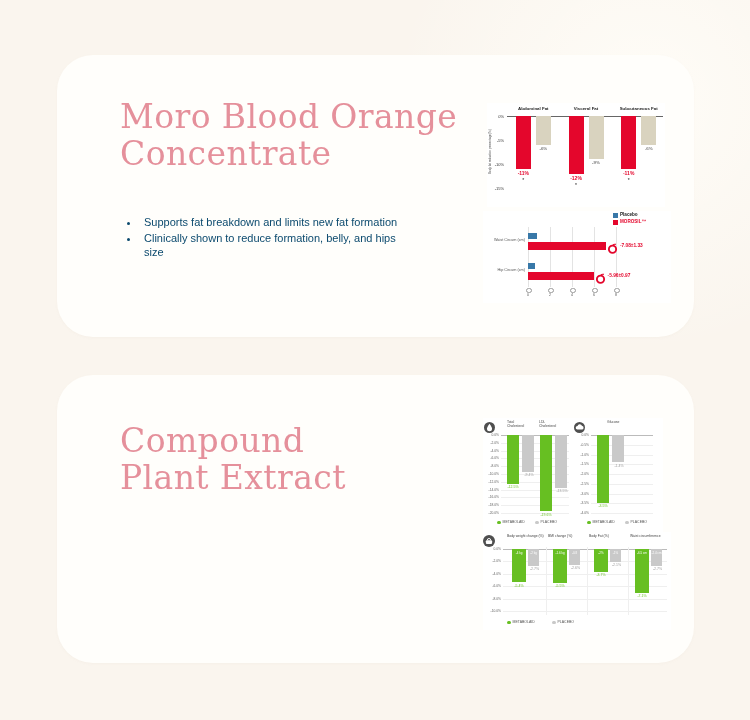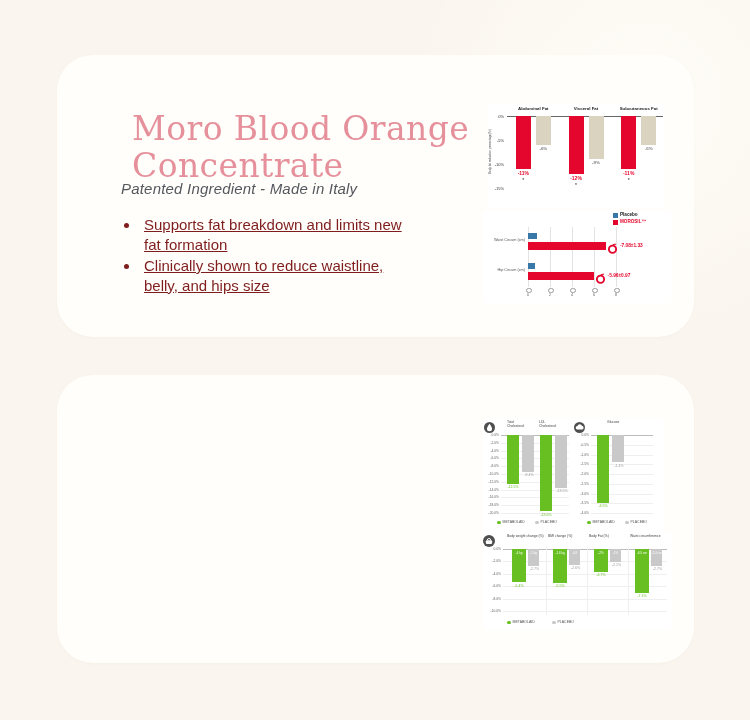--- a/index.html
+++ b/index.html
@@ -15,59 +15,58 @@
       #faf5ee;
   }
   .card{
     position:absolute;left:57px;width:637px;
     background:#fffefb;border-radius:36px;
     box-shadow:0 1px 3px rgba(180,160,140,.05);
   }
   .card1{top:55px;height:282px;}
   .card2{top:375px;height:288px;}
   .title{
-    position:absolute;left:63px;margin:12px;
+    position:absolute;left:63px;margin:0;
     font-family:"DejaVu Serif",serif;font-weight:400;
     font-size:33px;line-height:1.12;letter-spacing:.4px;
     color:var(--pink,#e5909b);white-space:pre-line;
   }
   .card1 .title{top:44px;}
   .card2 .title{top:48px;}
   .subtitle{
     position:absolute;left:64px;margin:0;
     font-style:italic;font-size:15px;letter-spacing:.2px;color:#54585d;
   }
   .card1 .subtitle{top:125px;}
   .card2 .subtitle{top:136px;}
   .bullets{
     position:absolute;left:66px;margin:0;padding-left:17px;
-    font-size:15px;color:#7f1d1d;line-height:1.33;text-decoration:underline;
+    font-size:11px;color:#0c4a6e;line-height:1.33;
   }
   .card1 .bullets{top:160px;width:272px;}
   .card2 .bullets{top:170px;width:300px;}
   .bullets li{padding-left:4px;margin-bottom:1px;}
   .chart{position:absolute;background:#ffffff;}
   #chart-fat {left:430px;top:48px; width:178px;height:104px;}
   #chart-circ{left:426px;top:156px;width:188px;height:92px;}
   #chart-chol{left:426px;top:43px; width:90px; height:116px;}
   #chart-glu {left:516px;top:43px; width:90px; height:116px;}
   #chart-body{left:426px;top:157px;width:188px;height:98px;}
 </style>
 </head>
 <body>
 
 <div class="page">
 
   <section class="card card1">
     <h1 class="title">Moro Blood Orange
 Concentrate</h1>
-    <p class="subtitle">Patented Ingredient - Made in Italy</p>
     <ul class="bullets">
         <li>Supports fat breakdown and limits new fat formation</li>
-        <li>Clinically shown to reduce waistline, belly, and hips size</li>
+        <li>Clinically shown to reduce formation, belly, and hips size</li>
       </ul>
     <div class="chart" id="chart-fat">
         <div style="position: absolute; left: 1px; top: 13px; height: 72px; width: 6px; font-size: 3px; color: rgb(85, 85, 85); writing-mode: vertical-rl; transform: rotate(180deg); text-align: center;">Body fat reduction percentage(%)</div>
         <div style="position: absolute; left: 0px; top: 10.8px; width: 17px; text-align: right; font-size: 4px; color: rgb(51, 51, 51);">0%</div>
         <div style="position: absolute; left: 0px; top: 34.8px; width: 17px; text-align: right; font-size: 4px; color: rgb(51, 51, 51);">-5%</div>
         <div style="position: absolute; left: 0px; top: 58.8px; width: 17px; text-align: right; font-size: 4px; color: rgb(51, 51, 51);">-10%</div>
         <div style="position: absolute; left: 0px; top: 82.8px; width: 17px; text-align: right; font-size: 4px; color: rgb(51, 51, 51);">-15%</div>
         <div style="position: absolute; left: 20px; top: 13px; width: 156px; height: 0px; border-top: 1px solid rgb(102, 102, 102);"></div>
         <div style="position: absolute; left: 17px; top: 3px; width: 58.6667px; text-align: center; font-size: 4.4px; font-weight: bold; color: rgb(34, 34, 34);">Abdominal Fat</div>
         <div style="position: absolute; left: 28.8333px; top: 13px; width: 15px; height: 52.8px; background: rgb(228, 6, 44);"></div>
@@ -121,20 +120,22 @@
         <div style="position: absolute; left: 45px; top: 60.5px; width: 65.56px; height: 8.5px; background: rgb(228, 6, 44);"></div>
         <div style="position: absolute; left: 112.06px; top: 59px; width: 11px; height: 11px;"><svg viewBox="0 0 10 10" width="100%" height="100%">
             <circle cx="5" cy="5.7" r="3.3" fill="none" stroke="#e4062c" stroke-width="1.7"></circle>
             <path d="M5.2 2.2q1.2-1.5 2.9-.9" fill="none" stroke="#e4062c" stroke-width="1.1"></path>
           </svg></div>
         <div style="position: absolute; left: 124.56px; top: 62px; font-size: 4.8px; font-weight: bold; color: rgb(228, 6, 44); white-space: nowrap;">-5.96±0.97</div>
       </div>
   </section>
 
   <section class="card card2">
+    <h1 class="title">Compound
+Plant Extract</h1>
     <div class="chart" id="chart-chol">
         <div style="position: absolute; left: 1px; top: 1px; width: 11px; height: 11px;"><svg viewBox="0 0 10 10" width="100%" height="100%">
             <circle cx="5" cy="5" r="5" fill="#4f4f4f"></circle>
             <path d="M5 1.6C5 1.6 2.7 4.6 2.7 6.2a2.3 2.3 0 0 0 4.6 0C7.3 4.6 5 1.6 5 1.6Z" fill="#fff"></path>
           </svg></div>
         <div style="position: absolute; left: 0px; top: 15px; width: 16px; text-align: right; font-size: 3.3px; color: rgb(102, 102, 102);">0.0%</div>
         <div style="position: absolute; left: 18px; top: 17px; width: 68px; height: 0px; border-top: 1px solid rgb(187, 187, 187);"></div>
         <div style="position: absolute; left: 0px; top: 22.8px; width: 16px; text-align: right; font-size: 3.3px; color: rgb(102, 102, 102);">-2.0%</div>
         <div style="position: absolute; left: 18px; top: 24.8px; width: 68px; height: 0px; border-top: 1px solid rgb(239, 239, 239);"></div>
         <div style="position: absolute; left: 0px; top: 30.6px; width: 16px; text-align: right; font-size: 3.3px; color: rgb(102, 102, 102);">-4.0%</div>

